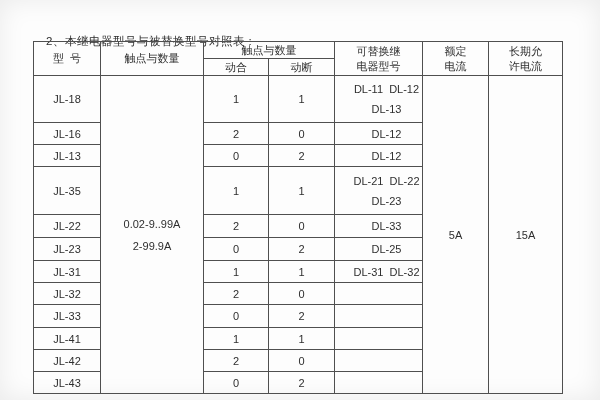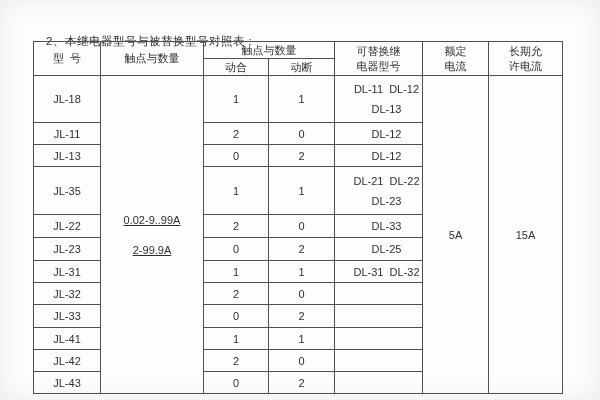--- a/index.html
+++ b/index.html
@@ -45,21 +45,21 @@
   tr.hr { height: 17px; }
   tr.r47 { height: 47px; }
   tr.r48 { height: 48px; }
   tr.r22 { height: 22px; }
   tr.r23 { height: 23px; }
   td.replace-cell {
     text-align: center;
     padding-left: 16px;
     line-height: 20px;
   }
-  td.range-cell { line-height: 30px; text-decoration: underline; }
+  td.range-cell { line-height: 22px; }
 </style>
 </head>
 <body>
 
 <div class="page-shade"></div>
 
 <div class="doc-title">2、本继电器型号与被替换型号对照表 :</div>
 
 <table class="relay-table">
   <colgroup>
@@ -94,21 +94,21 @@
       <td rowspan="12" class="range-cell">0.02-9..99A
 2-99.9A</td>
       <td>1</td>
       <td>1</td>
       <td class="replace-cell">DL-11  DL-12
 DL-13</td>
       <td rowspan="12">5A</td>
       <td rowspan="12">15A</td>
     </tr>
     <tr class="r22">
-      <td>JL-11</td>
+      <td>JL-16</td>
       <td>2</td>
       <td>0</td>
       <td class="replace-cell">DL-12</td>
     </tr>
     <tr class="r22">
       <td>JL-13</td>
       <td>0</td>
       <td>2</td>
       <td class="replace-cell">DL-12</td>
     </tr>

